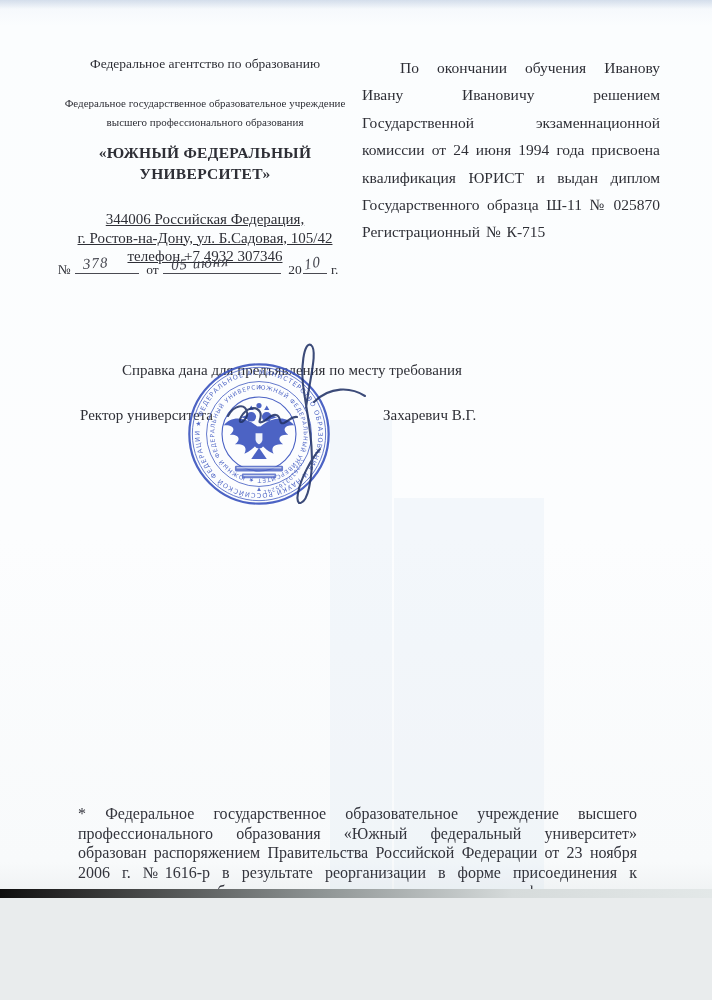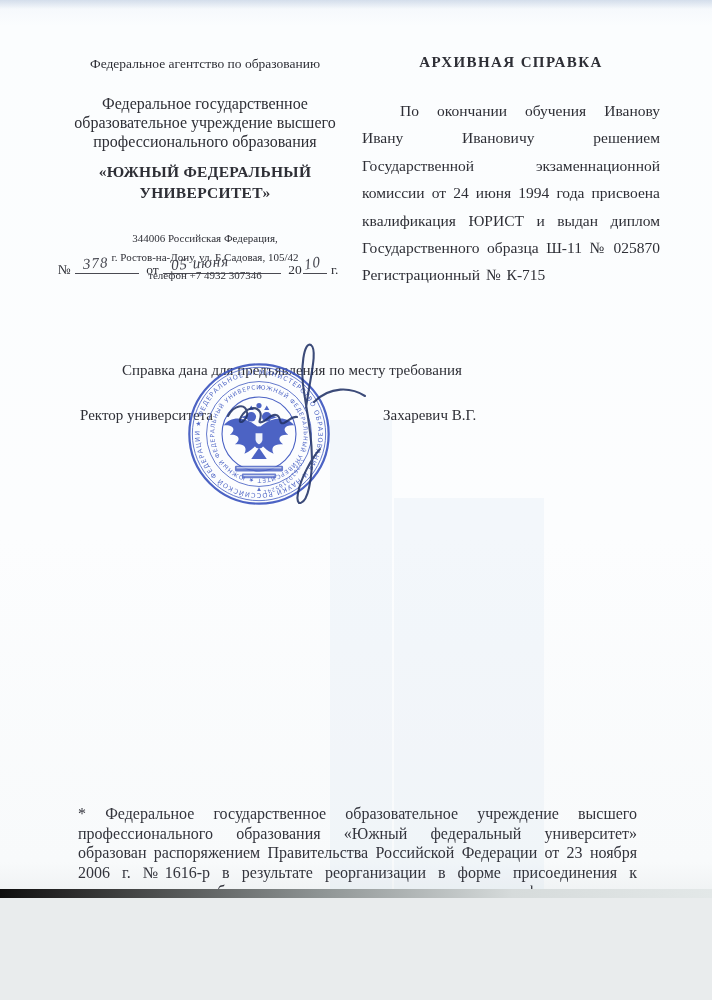--- a/index.html
+++ b/index.html
@@ -11,23 +11,23 @@
   .scan-top{position:absolute;top:0;left:0;right:0;height:9px;
     background:linear-gradient(180deg,rgba(186,201,222,.55),rgba(255,255,255,0));}
   .scan-bottom{position:absolute;bottom:0;left:0;right:0;height:9px;
     background:linear-gradient(90deg,#0e0e0e 0%,#2b2b2b 10%,#8e9494 45%,#d6dbdb 72%,#e3e8e8 100%);}
   .band{position:absolute;background:rgba(203,221,240,.18);pointer-events:none;}
   .band1{left:330px;top:420px;width:62px;height:470px;}
   .band2{left:394px;top:498px;width:150px;height:392px;}
 
   .org{position:absolute;left:52px;top:56px;width:306px;text-align:center;}
   .org-agency{font-size:13.5px;margin:0 0 22px 0;}
-  .org-institution{font-size:16px;line-height:19px;margin:0 10px 10px 10px;}
+  .org-institution{font-size:11px;line-height:19px;margin:0 10px 10px 10px;}
   .org-name{font-size:15.5px;font-weight:bold;line-height:21px;letter-spacing:.3px;margin:4px 0 26px 0;}
-  .org-address{font-size:11px;line-height:18.5px;}
+  .org-address{font-size:15px;line-height:18.5px;text-decoration:underline;}
 
   .doc-number{position:absolute;left:58px;top:256px;width:310px;font-size:13.5px;white-space:nowrap;}
   .blank{display:inline-block;border-bottom:1.2px solid #4a4a52;position:relative;height:17px;vertical-align:baseline;}
   .b-num{width:64px;margin:0 4px;}
   .b-date{width:118px;margin:0 4px;}
   .b-year{width:24px;margin:0 1px;}
   .hand{position:absolute;bottom:1px;left:8px;font-style:italic;color:#43444d;
     font-size:15px;transform:rotate(-4deg);white-space:nowrap;letter-spacing:1px;}
   .b-year .hand{left:1px;font-size:15px;transform:rotate(-14deg) skewX(-8deg);}
 
@@ -65,21 +65,20 @@
   </div>
 
   <div class="doc-number">
     <span>№</span><span class="blank b-num"><span class="hand">378</span></span>
     <span>от</span><span class="blank b-date"><span class="hand">05 июня</span></span>
     <span>20</span><span class="blank b-year"><span class="hand">10</span></span>
     <span>г.</span>
   </div>
 
   <div class="right-col">
-    <p class="doc-title">АРХИВНАЯ СПРАВКА</p>
     <p class="para">По окончании обучения Иванову Ивану Ивановичу решением Государственной экзаменнационной комиссии от 24 июня 1994 года присвоена квалификация ЮРИСТ и выдан диплом Государственного образца Ш-11 № 025870 Регистрационный № К-715</p>
   </div>
 
   <div class="statement">Справка дана для предъявления по месту требования</div>
   <div class="sign-role">Ректор университета</div>
   <div class="sign-name">Захаревич В.Г.</div>
 
   <div class="stamp">
     <svg viewBox="0 0 200 200" width="172" height="172">
       <defs>

